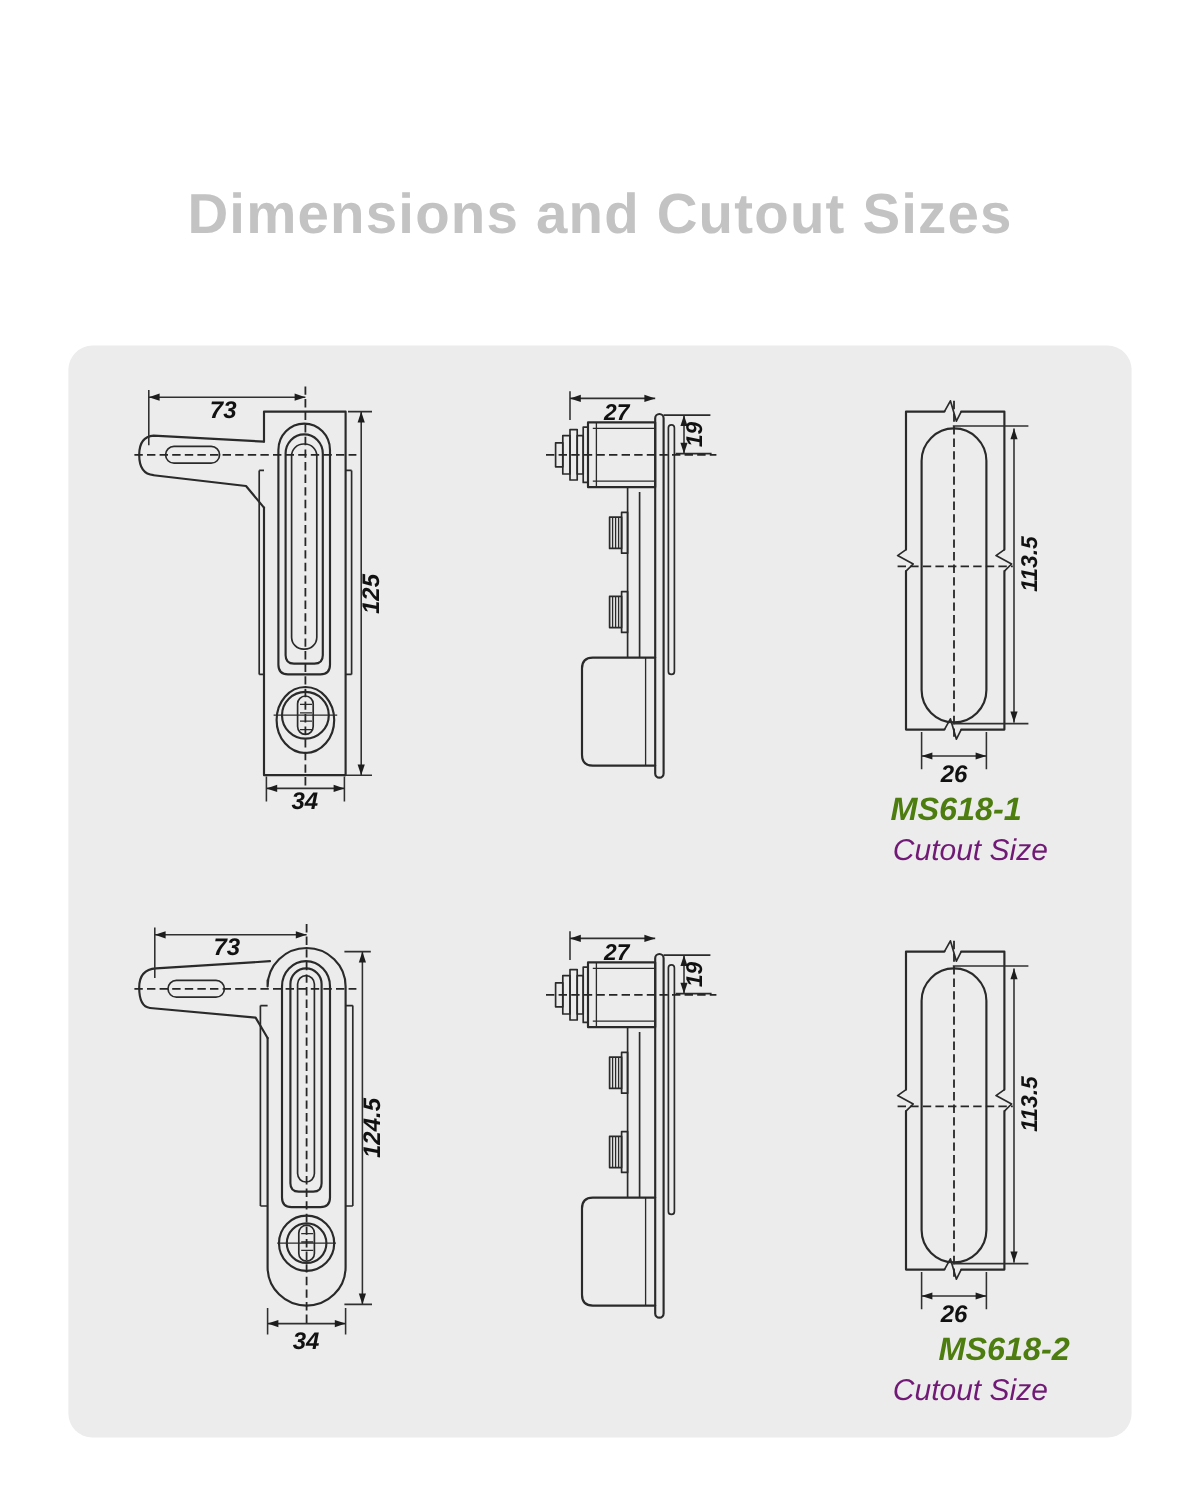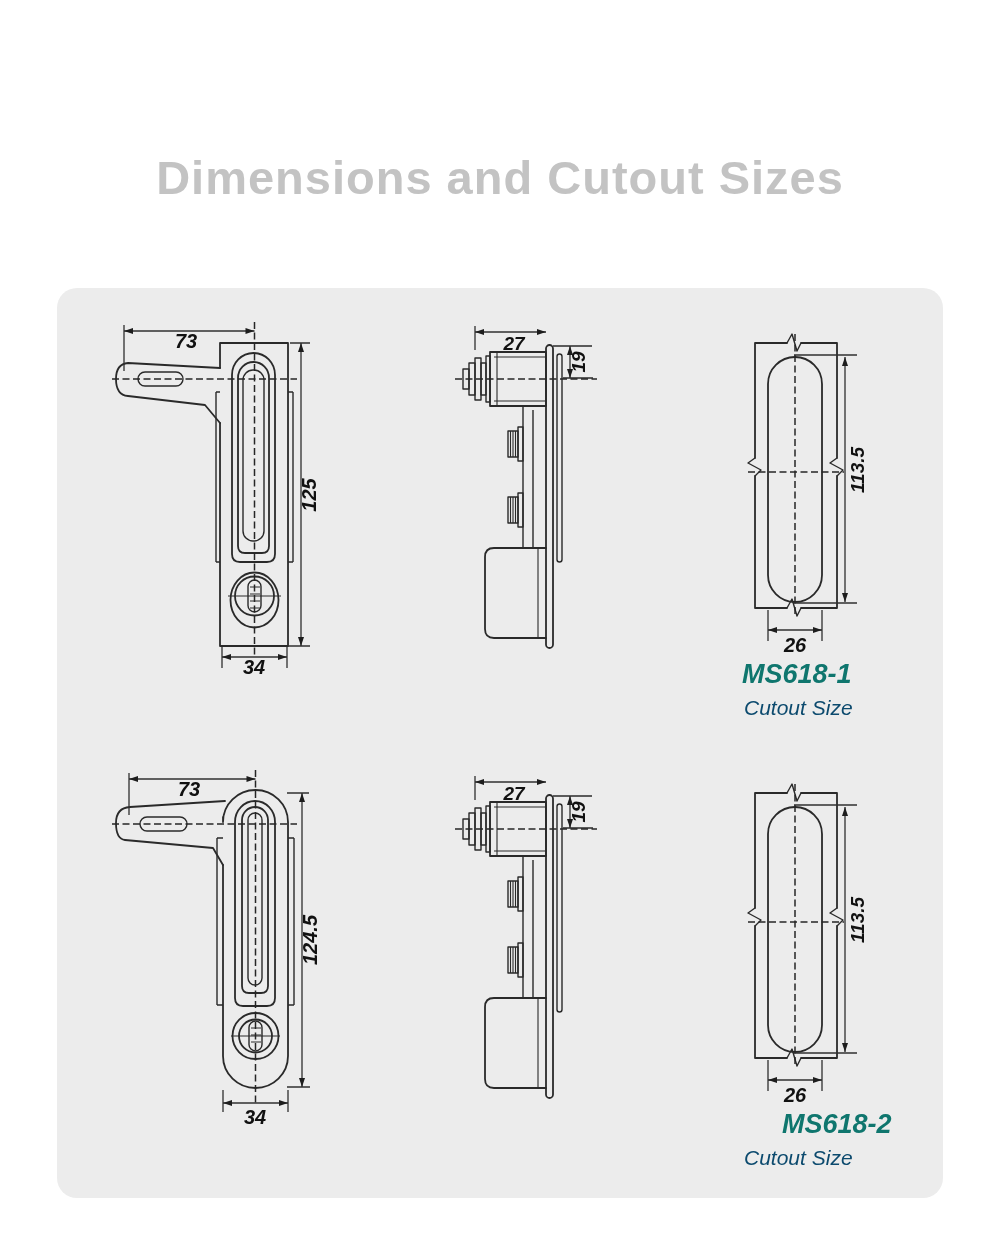--- a/index.html
+++ b/index.html
@@ -3,22 +3,22 @@
 <meta charset="utf-8">
 <style>
   html,body{margin:0;padding:0;background:#ffffff;}
   .page{position:relative;width:1000px;height:1260px;background:#ffffff;overflow:hidden;
         font-family:"Liberation Sans", sans-serif;}
   .title{position:absolute;top:150px;left:0;width:1000px;margin:0;text-align:center;
          font-size:47px;font-weight:700;color:#c3c3c3;letter-spacing:1px;}
   .card{position:absolute;left:57px;top:288px;width:886px;height:910px;
         background:#ececec;border-radius:20px;font-style:italic;}
   .drawing{position:absolute;}
-  .model-label{position:absolute;font-size:27px;font-weight:700;color:#0f766e;line-height:1.1;}
-  .caption-label{position:absolute;font-size:21px;font-weight:400;color:#0c4a6e;line-height:1.1;}
+  .model-label{position:absolute;font-size:27px;font-weight:700;color:#4d7c0f;line-height:1.1;}
+  .caption-label{position:absolute;font-size:25px;font-weight:400;color:#701a75;line-height:1.1;}
   
   .ol{fill:none;stroke:#2a2a2a;stroke-width:1.8;stroke-linejoin:round;stroke-linecap:round;}
   .ol2{fill:none;stroke:#2a2a2a;stroke-width:1.4;stroke-linejoin:round;}
   .thin{fill:none;stroke:#2a2a2a;stroke-width:1.1;}
   .cl{fill:none;stroke:#262626;stroke-width:1.5;stroke-dasharray:7 3.5;}
   .dim{fill:none;stroke:#303030;stroke-width:1.3;}
   .ah{fill:#1d1d1d;stroke:none;}
   .dt{font-family:"Liberation Sans",sans-serif;font-weight:700;font-size:20px;fill:#111;}
   .dts{font-family:"Liberation Sans",sans-serif;font-weight:700;font-size:19px;fill:#111;}
 </style>

